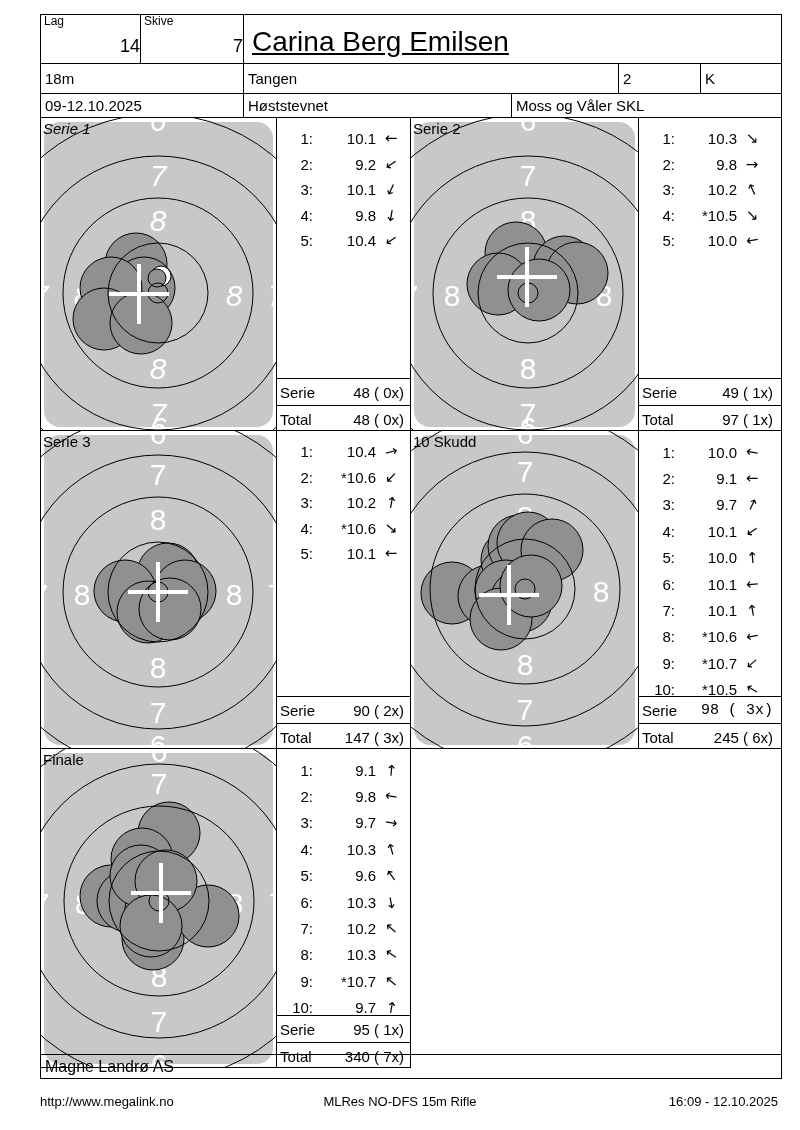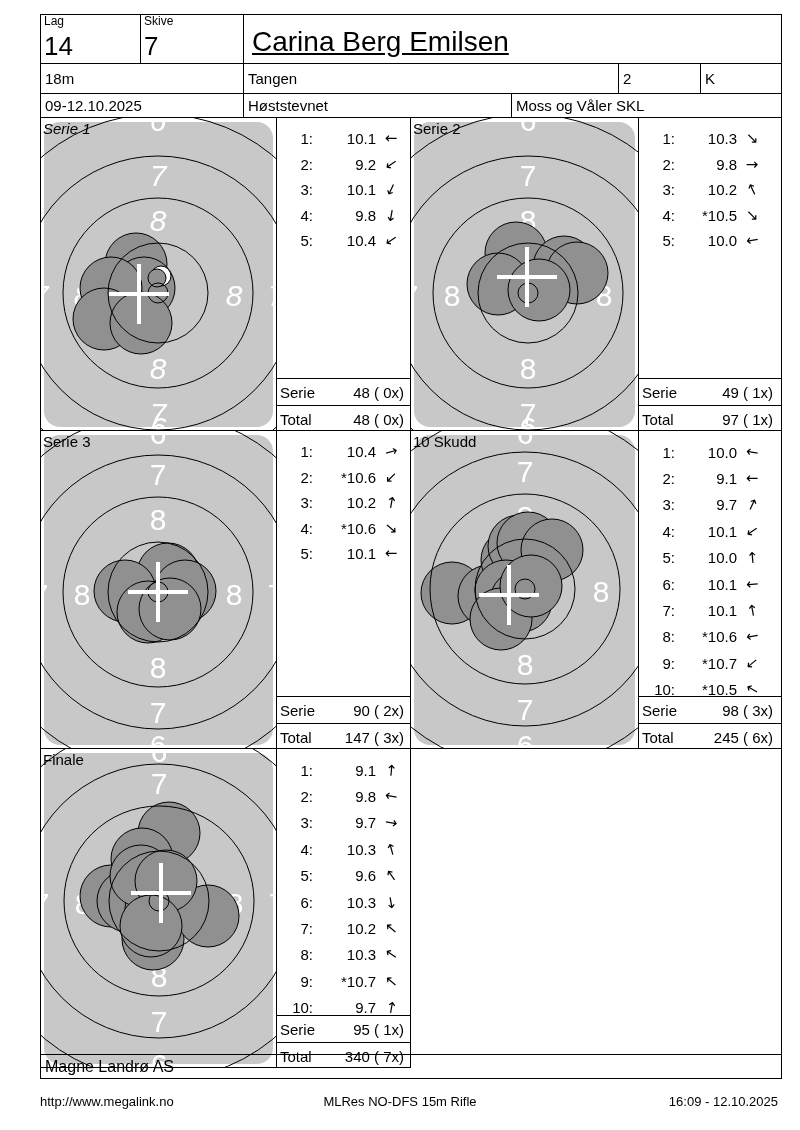--- a/index.html
+++ b/index.html
@@ -3,21 +3,21 @@
 <meta charset="utf-8">
 <style>
   html,body{margin:0;padding:0;background:#fff;}
   .page{position:relative;width:800px;height:1130px;background:#fff;
         font-family:"Liberation Sans",sans-serif;color:#000;overflow:hidden;}
   .tbl{position:absolute;left:40px;top:14px;width:740px;height:1063px;
        border:1px solid #000;box-sizing:content-box;}
   .cell{position:absolute;box-sizing:border-box;border-right:1px solid #000;border-bottom:1px solid #000;overflow:hidden;}
   .cell.noR{border-right:none;}
   .smalllab{font-size:12px;line-height:11px;padding:1px 0 0 3px;}
-  .bigval{font-size:26px;line-height:26px;padding:6px 0 0 3px;}
+  .bigval{font-size:18px;line-height:26px;padding:6px 0 0 3px;text-align:right;}
   .name{font-size:28px;line-height:30px;padding:12px 0 0 8px;white-space:nowrap;}
   .midtext{font-size:15px;padding:6px 0 0 4px;white-space:nowrap;}
   .panel-title{position:absolute;left:2px;top:2px;font-size:15px;z-index:5;}
   .score{position:absolute;box-sizing:border-box;border-right:1px solid #000;border-bottom:1px solid #000;}
   .entries{position:absolute;left:0;top:8px;right:0;}
   .entry{display:flex;align-items:center;font-size:15px;}
   .entry .n{width:36px;text-align:right;}
   .entry .v{flex:1;text-align:right;}
   .entry .a{width:30px;text-align:center;font-family:"DejaVu Sans",sans-serif;
             font-size:15px;line-height:15px;}
@@ -346,21 +346,21 @@
               <span class="a"><span style="transform: rotate(-40deg);">←</span></span>
             </div>
             <div class="entry" style="height: 26.4px;">
               <span class="n">10:</span>
               <span class="v">*10.5</span>
               <span class="a"><span style="transform: rotate(30deg);">←</span></span>
             </div>
           </div>
           <div class="sumrow" style="top: 265px;">
             <span class="lab">Serie</span>
-            <span class="val" style="padding-right: 8px;">98 ( 3x)</span>
+            <span class="val" style="padding-right: 8px; font-family: Liberation Mono, monospace;">98 ( 3x)</span>
           </div>
           <div class="sumrow" style="top: 292px; height: 26px;">
             <span class="lab">Total</span>
             <span class="val" style="padding-right: 8px;">245 ( 6x)</span>
           </div>
         </div>
         <div class="cell" style="left: 0px; top: 734px; width: 236px; height: 319px;"><div class="panel-title">Finale</div><svg width="236" height="319" viewBox="0 0 236 319">
             <rect x="3" y="4" width="229" height="311" rx="16" fill="#c8c8c8"></rect>
             <text x="118" y="2" fill="#ffffff" font-size="30" text-anchor="middle" dominant-baseline="central">6</text>
             <text x="118" y="34" fill="#ffffff" font-size="30" text-anchor="middle" dominant-baseline="central">7</text>

